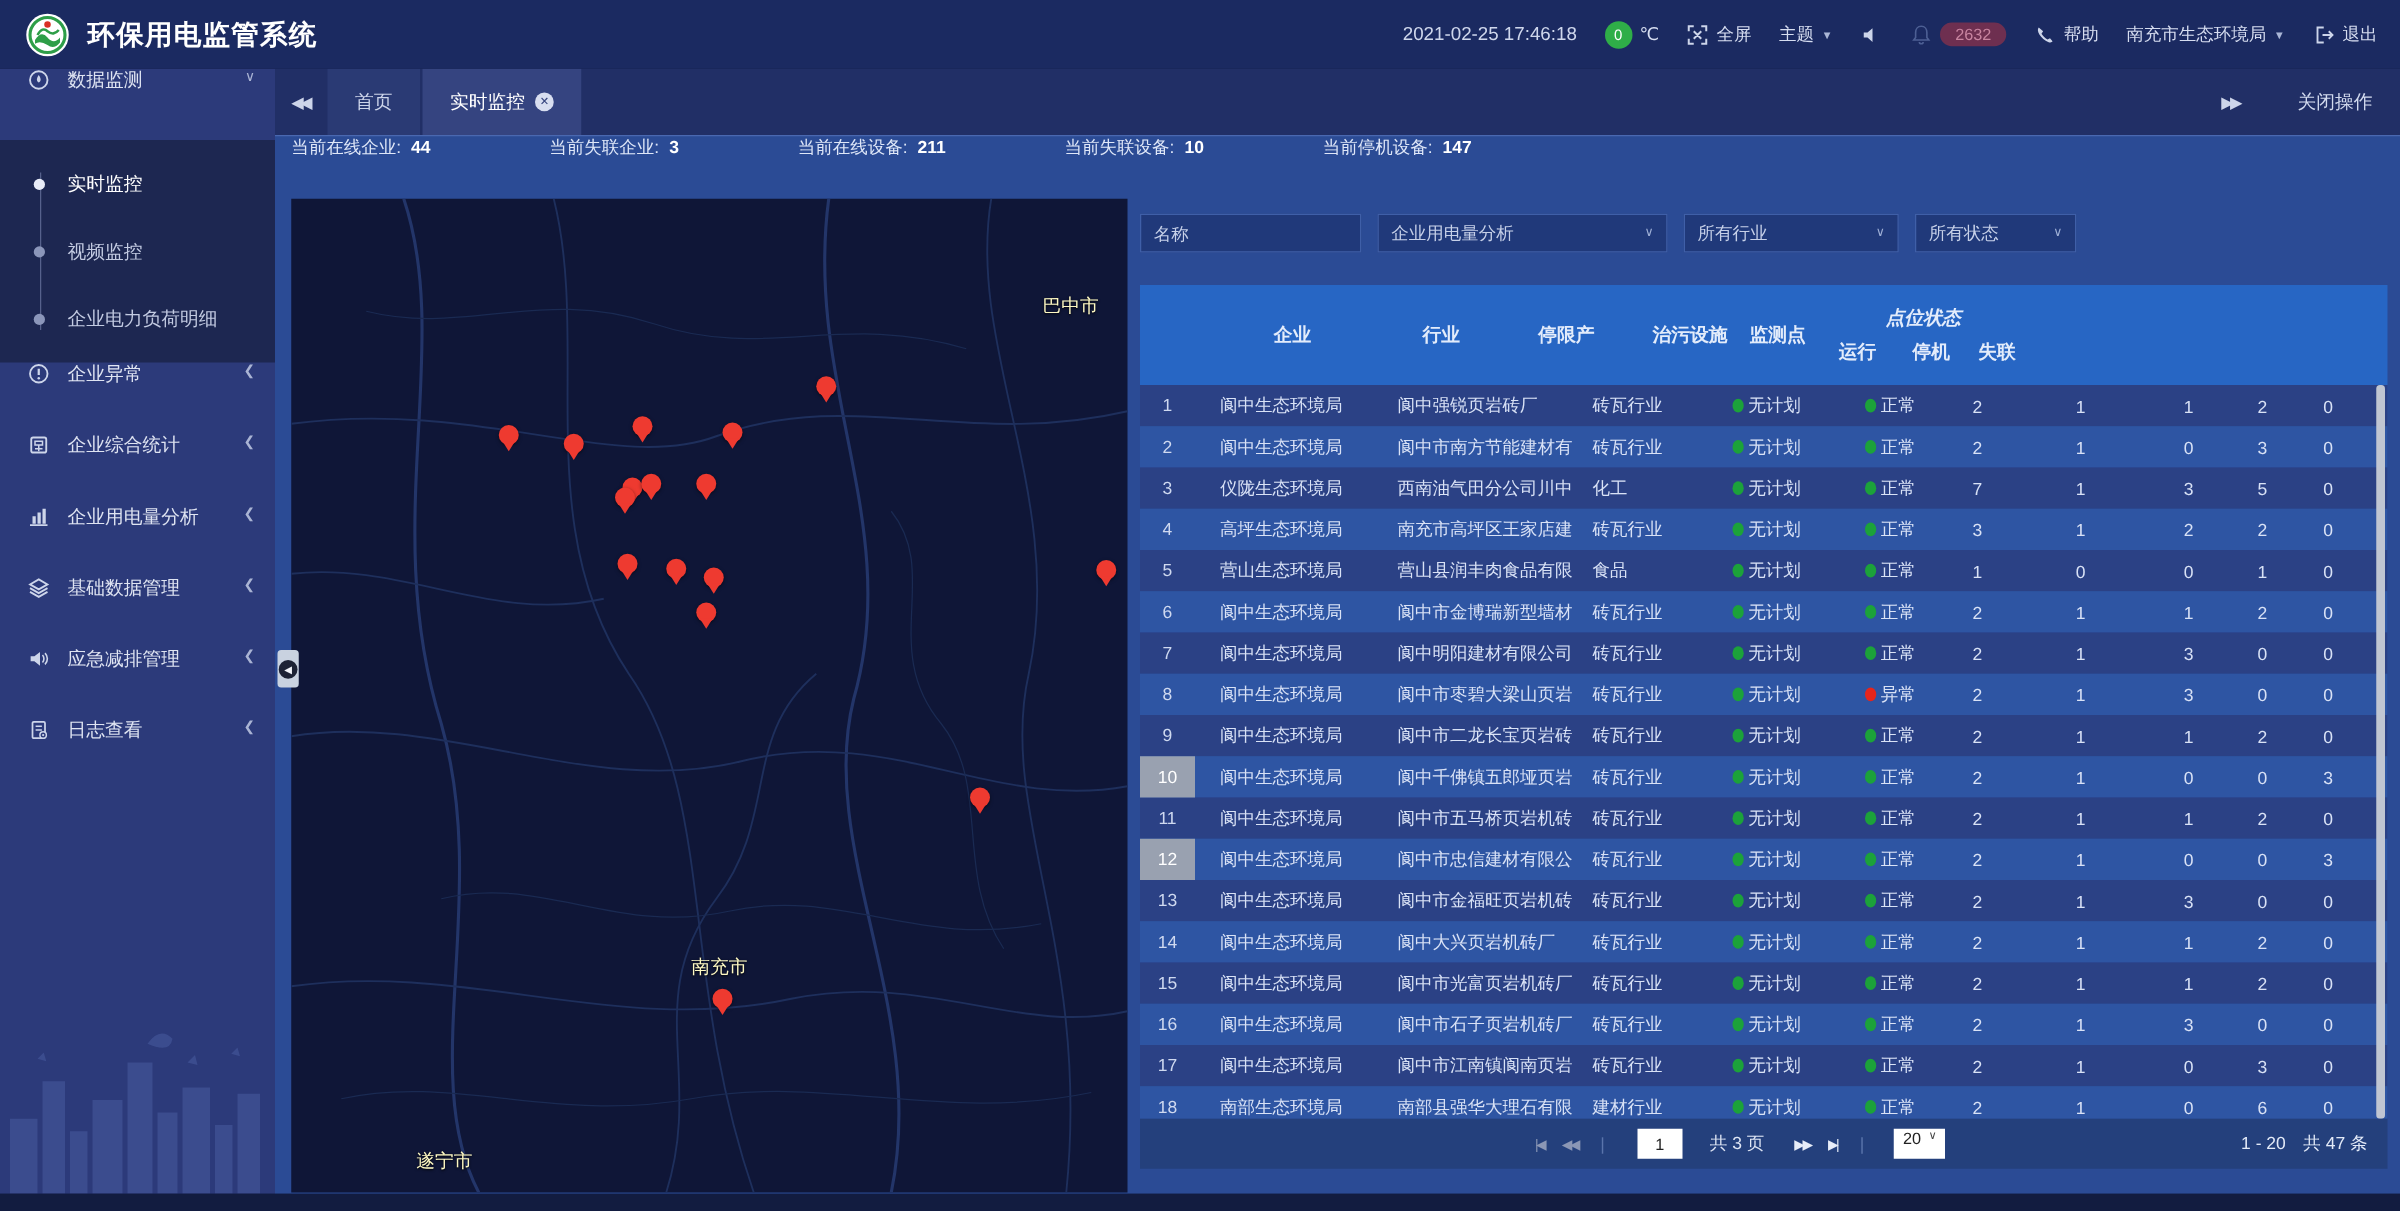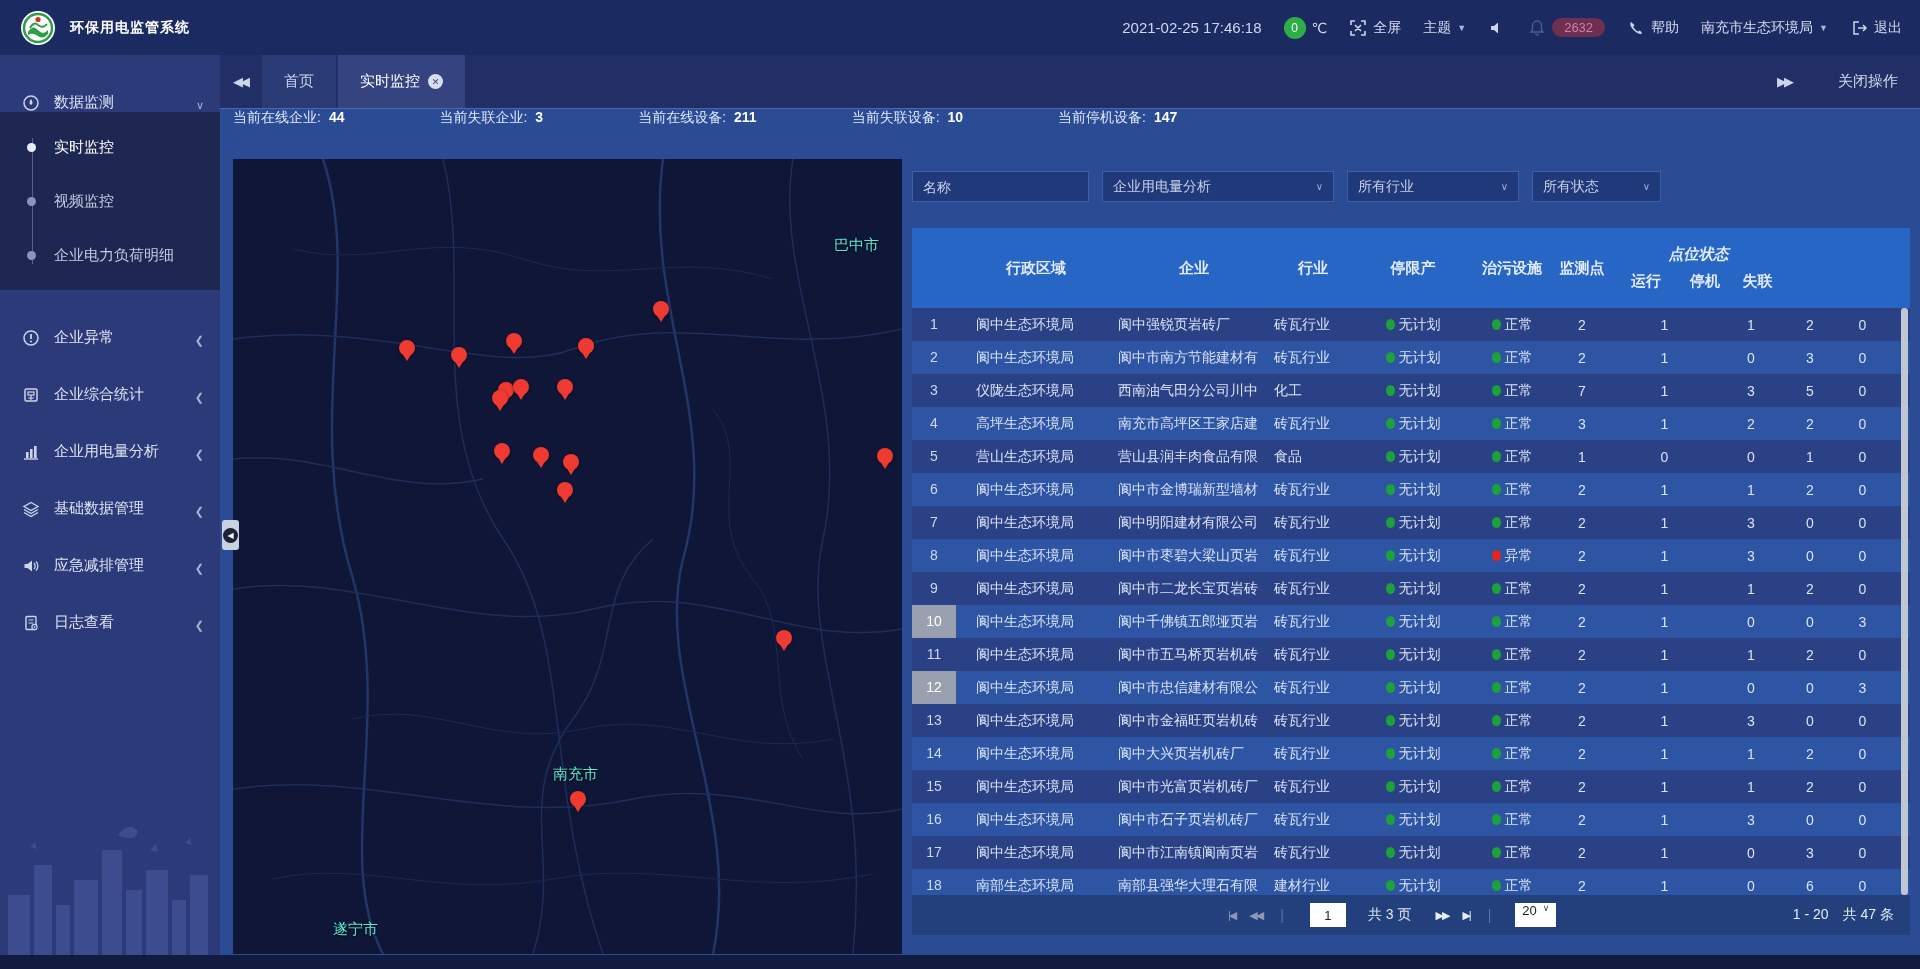--- a/index.html
+++ b/index.html
@@ -2,32 +2,32 @@
 <html><head>
 <meta charset="utf-8">
 <style>
   * { margin:0; padding:0; box-sizing:border-box; }
   html,body { width:1920px; height:969px; overflow:hidden; }
   body { font-family:"Liberation Sans","DejaVu Sans",sans-serif; background:#121c40; position:relative; color:#dfe5f4; }
 
   
   .top-header { position:absolute; left:0; top:0; width:1920px; height:55px; background:#1b2a61; display:flex; align-items:center; z-index:5; }
   .brand { display:flex; align-items:center; gap:14px; padding-left:20px; width:420px; }
-  .brand-title { font-size:14px; font-weight:bold; color:#ffffff; letter-spacing:1px; }
+  .brand-title { font-size:22px; font-weight:bold; color:#ffffff; letter-spacing:1px; }
   .hdr-right { display:flex; align-items:center; margin-left:auto; padding-right:18px; gap:22px; font-size:14px; color:#d6ddf0; }
   .hdr-item { display:flex; align-items:center; gap:6px; cursor:pointer; white-space:nowrap; }
   .datetime { font-size:15px; color:#cfd7ec; }
   .temp-circ { width:22px; height:22px; border-radius:50%; background:#2fae48; color:#fff; font-size:12px; display:flex; align-items:center; justify-content:center; }
   .badge-pill { background:#6e2f50; color:#c884a0; border-radius:10px; padding:2px 12px; font-size:13px; }
   .caret { font-size:9px; color:#aab6d6; }
   .hicon { width:18px; height:18px; display:inline-block; }
 
   
   .sidebar { position:absolute; left:0; top:55px; width:220px; height:900px; background:#2c3a7a; overflow:hidden; }
-  .menu-group { height:57px; display:flex; align-items:flex-end; padding:0 16px 0 22px; gap:14px; font-size:15px; color:#dfe4f2; cursor:pointer; }
+  .menu-group { height:57px; display:flex; align-items:flex-start; padding:0 16px 0 22px; gap:14px; font-size:15px; color:#dfe4f2; cursor:pointer; }
   .menu-group .chev { margin-left:auto; font-size:11px; color:#aab4d4; }
   .submenu { background:#1d2751; position:relative; padding:8px 0; }
   .submenu:before { content:""; position:absolute; left:32px; top:26px; bottom:26px; width:1px; background:#56618c; }
   .submenu-item { height:54px; display:flex; align-items:center; gap:18px; padding-left:26px; font-size:15px; color:#c3cbe2; cursor:pointer; position:relative; }
   .submenu-item .bullet { width:9px; height:9px; border-radius:50%; background:#8b96ba; margin-left:1px; }
   .submenu-item.active { color:#ffffff; }
   .submenu-item.active .bullet { background:#e8ecf8; }
   .skyline { position:absolute; left:0; bottom:0; width:220px; height:150px; opacity:.35; }
 
   
@@ -40,21 +40,21 @@
 
   
   .content { position:absolute; left:220px; top:108px; width:1700px; height:847px; background:#2b4b95; }
   .statsbar { position:absolute; left:0; top:0; width:1784px; height:38px; border-top:1px solid #4a68b0; display:flex; align-items:flex-start; padding-left:13px; font-size:14px; }
   .stat-item { display:flex; gap:8px; margin-right:95px; color:#dfe7f8; white-space:nowrap; }
   .stat-item b { color:#ffffff; font-weight:bold; }
 
   
   .map { position:absolute; left:13px; top:51px; width:669px; height:795px; background:#0f1637; overflow:hidden; }
   .map svg.roads { position:absolute; left:0; top:0; }
-  .city-label { position:absolute; font-size:15px; color:#5eead4; text-shadow:0 1px 2px #000; transform:translate(-50%,-50%); white-space:nowrap; }
+  .city-label { position:absolute; font-size:15px; color:#fef9c3; text-shadow:0 1px 2px #000; transform:translate(-50%,-50%); white-space:nowrap; }
   .pin { position:absolute; width:16px; height:16px; background:#ee3a30; border-radius:50%; transform:translate(-50%,-100%); box-shadow:0 1px 3px rgba(0,0,0,.5); }
   .pin:after { content:""; position:absolute; left:50%; top:13px; transform:translateX(-50%); border:5px solid transparent; border-top:8px solid #ee3a30; }
   .collapse-tab { position:absolute; left:222px; top:520px; width:17px; height:30px; background:#c9d2e0; border-radius:3px; display:flex; align-items:center; justify-content:center; cursor:pointer; z-index:6; }
   .collapse-tab .circ { width:15px; height:15px; border-radius:50%; background:#1d2235; color:#f2f4fa; font-size:8px; display:flex; align-items:center; justify-content:center; }
 
   
   .right-panel { position:absolute; left:692px; top:51px; width:998px; height:795px; }
   .filter-row { position:absolute; left:0; top:12px; height:31px; display:flex; gap:13px; }
   .f-field { background:#20397a; border:1px solid #3f5fa8; height:31px; display:flex; align-items:center; padding:0 10px; font-size:14px; color:#c6d0e8; }
   .f-input { width:177px; }
@@ -393,21 +393,20 @@
           <span class="chev">∨</span>
       </div>
       <div class="f-field f-select" style="width:129px">
         <span>所有状态</span>
           <span class="chev">∨</span>
       </div>
     </div>
 
     <div class="thead">
       <div class="hc" style="width:44px"></div>
-      <div class="hc" style="width:160px">行政区域</div>
       <div class="hc" style="width:156px">企业</div>
       <div class="hc" style="width:82px">行业</div>
       <div class="hc" style="width:118px">停限产</div>
       <div class="hc" style="width:80px">治污设施</div>
       <div class="hc" style="width:60px">监测点</div>
       <div class="pt-group" style="width:173px">
         <div class="pt-title">点位状态</div>
         <div class="pt-subs">
           <div class="hc" style="width:68px">运行</div>
           <div class="hc" style="width:50px">停机</div>

